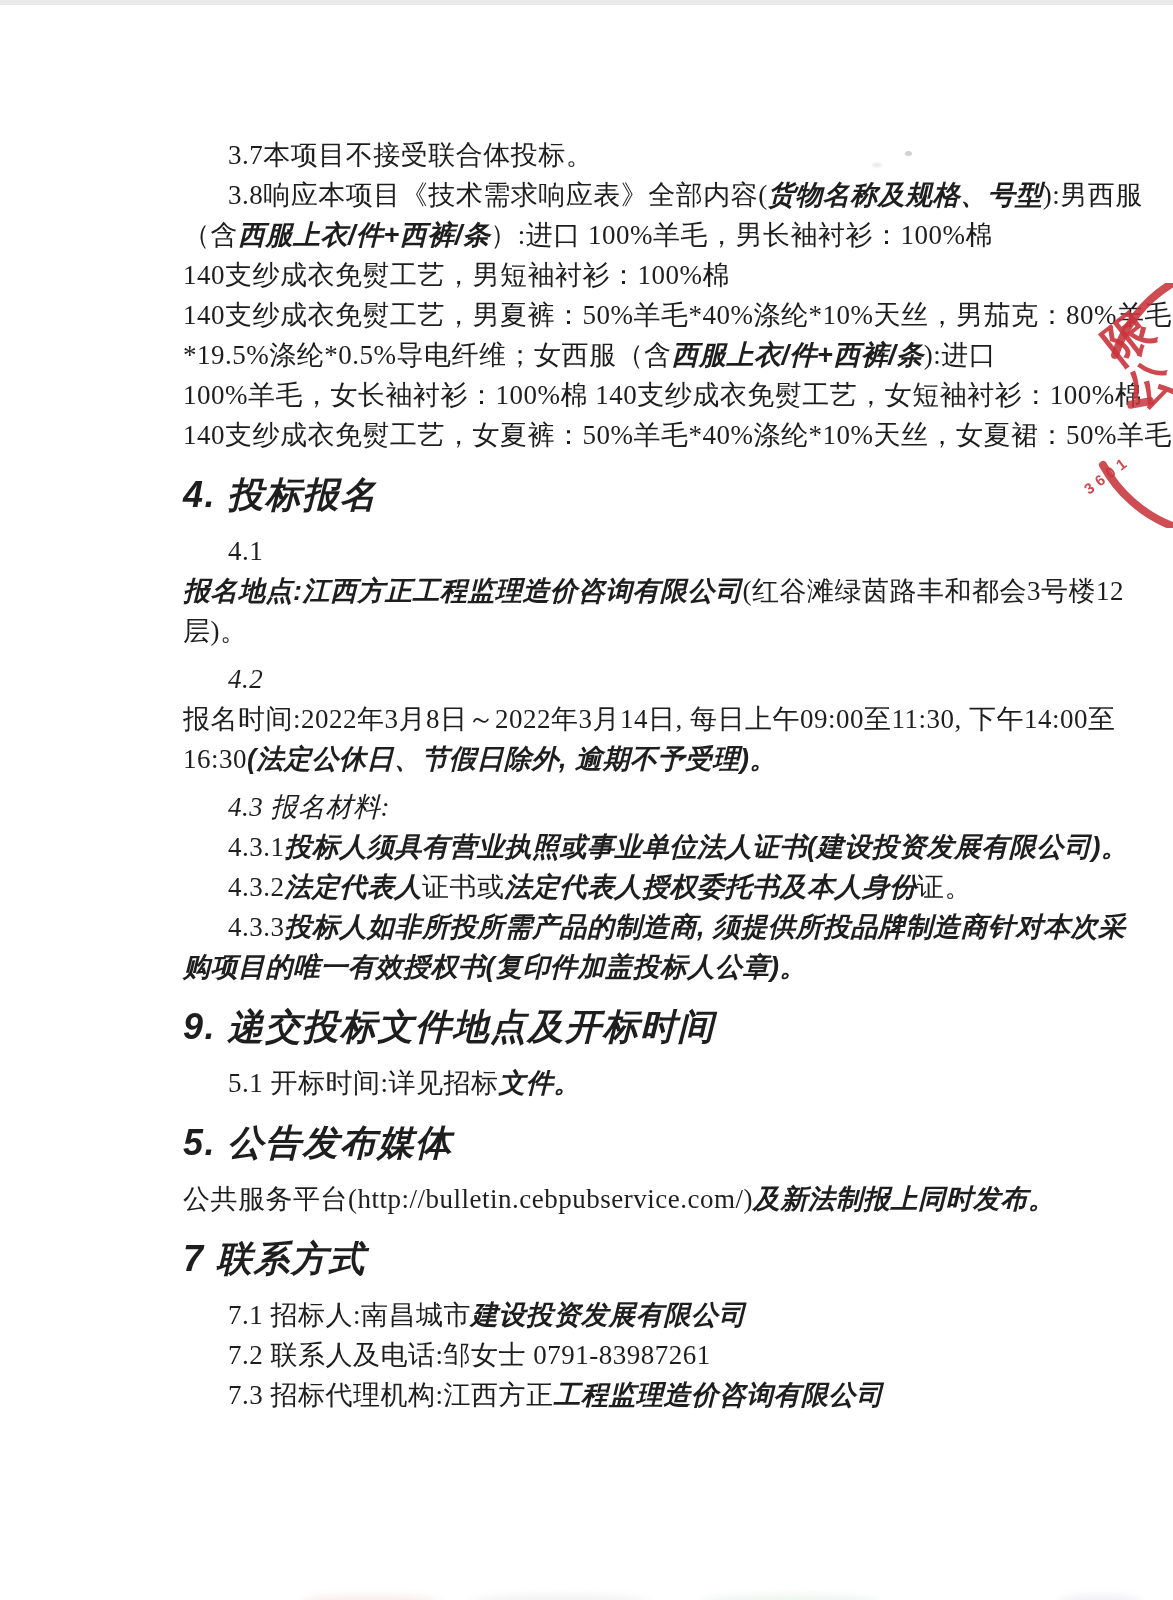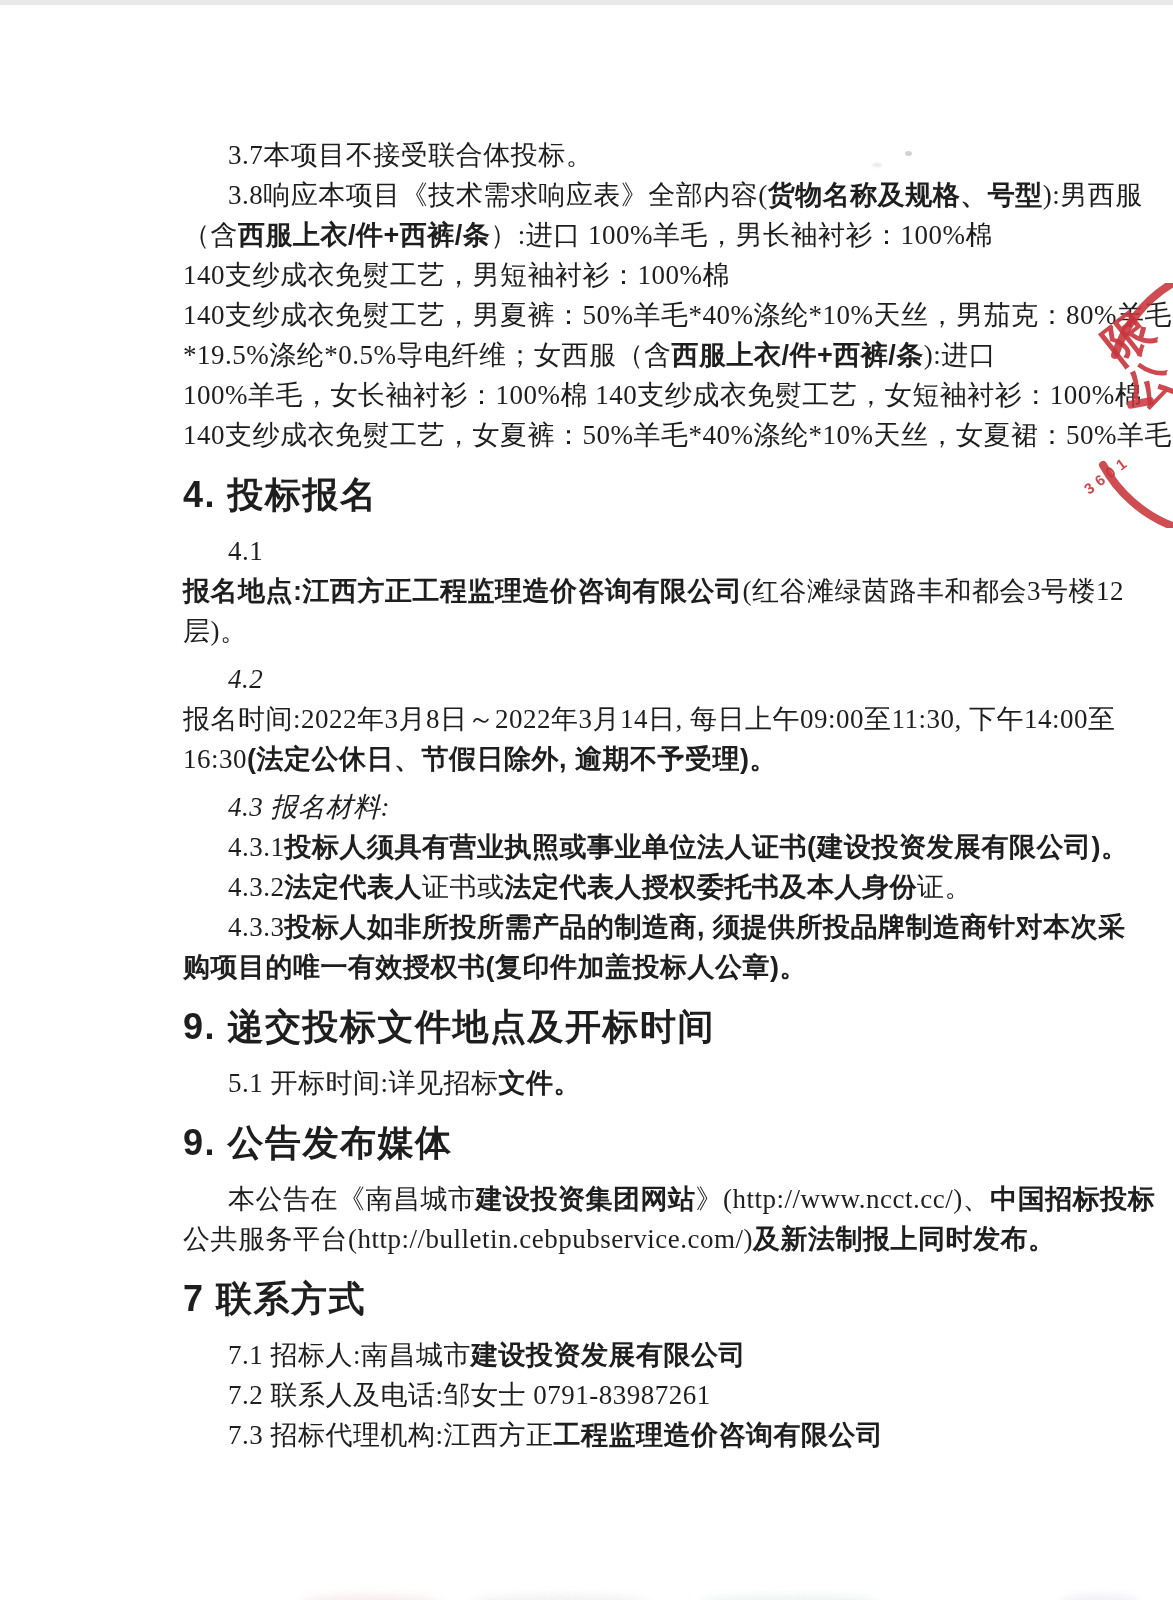--- a/index.html
+++ b/index.html
@@ -11,21 +11,21 @@
   }
   .doc{position:absolute; left:183px; top:130px; width:905px;}
   .line{font-size:27px; line-height:40px; white-space:nowrap; letter-spacing:0.5px;}
   .line.indent{padding-left:45px;}
   .line.gap{margin-top:8px;font-style:italic;}
   .heading{
     font-family:"Liberation Sans","DejaVu Sans",sans-serif;
     font-weight:700; font-size:36px; line-height:40px;
     margin-top:20px; margin-bottom:16px; letter-spacing:1.5px;
   }
-  .b{font-family:"Liberation Sans","DejaVu Sans",sans-serif; font-weight:700;}
+  .b{font-family:"Liberation Sans","DejaVu Sans",sans-serif; font-weight:700;font-style:italic;}
   
   .stamp{position:absolute; right:0; top:278px; width:92px; height:245px; overflow:hidden; pointer-events:none;}
   .stamp svg{display:block;}
   
   .speck{position:absolute; left:905px; top:146px; width:7px; height:5px; border-radius:50%;
          background:#9a9a9a; opacity:.45; filter:blur(.5px);}
   .speck2{position:absolute; left:872px; top:158px; width:10px; height:4px; border-radius:50%;
          background:#b5b5b5; opacity:.3; filter:blur(1px);}
   
   .smudge{position:absolute; bottom:-6px; height:16px; border-radius:50%; filter:blur(4px); opacity:.5;}
@@ -55,22 +55,21 @@
       <div class="line indent gap"><span>4.2</span></div>
       <div class="line"><span>报名时间:2022年3月8日～2022年3月14日, 每日上午09:00至11:30, 下午14:00至</span></div>
       <div class="line"><span>16:30</span><span class="b">(法定公休日、节假日除外, 逾期不予受理)。</span></div>
       <div class="line indent gap"><span>4.3 报名材料:</span></div>
       <div class="line indent"><span>4.3.1</span><span class="b">投标人须具有营业执照或事业单位法人证书(建设投资发展有限公司)。</span></div>
       <div class="line indent"><span>4.3.2</span><span class="b">法定代表人</span><span>证书或</span><span class="b">法定代表人授权委托书及本人身份</span><span>证。</span></div>
       <div class="line indent"><span>4.3.3</span><span class="b">投标人如非所投所需产品的制造商, 须提供所投品牌制造商针对本次采</span></div>
       <div class="line"><span class="b">购项目的唯一有效授权书(复印件加盖投标人公章)。</span></div>
       <div class="heading"><span class="b">9. 递交投标文件地点及开标时间</span></div>
       <div class="line indent"><span>5.1 开标时间:详见招标</span><span class="b">文件。</span></div>
-      <div class="heading"><span class="b">9. 公告发布媒体</span></div>
-      <div class="line indent"><span>本公告在《南昌城市</span><span class="b">建设投资集团网站</span><span>》(http://www.ncct.cc/)、</span><span class="b">中国招标投标</span></div>
+      <div class="heading"><span class="b">5. 公告发布媒体</span></div>
       <div class="line"><span>公共服务平台(http://bulletin.cebpubservice.com/)</span><span class="b">及新法制报上同时发布。</span></div>
       <div class="heading"><span class="b">7 联系方式</span></div>
       <div class="line indent"><span>7.1 招标人:南昌城市</span><span class="b">建设投资发展有限公司</span></div>
       <div class="line indent"><span>7.2 联系人及电话:邹女士 0791-83987261</span></div>
       <div class="line indent"><span>7.3 招标代理机构:江西方正</span><span class="b">工程监理造价咨询有限公司</span></div>
     </div>
 
   <div class="stamp">
     <svg width="92" height="245" viewBox="0 0 92 245">
       <g fill="none" stroke-linecap="round" opacity="0.88">

